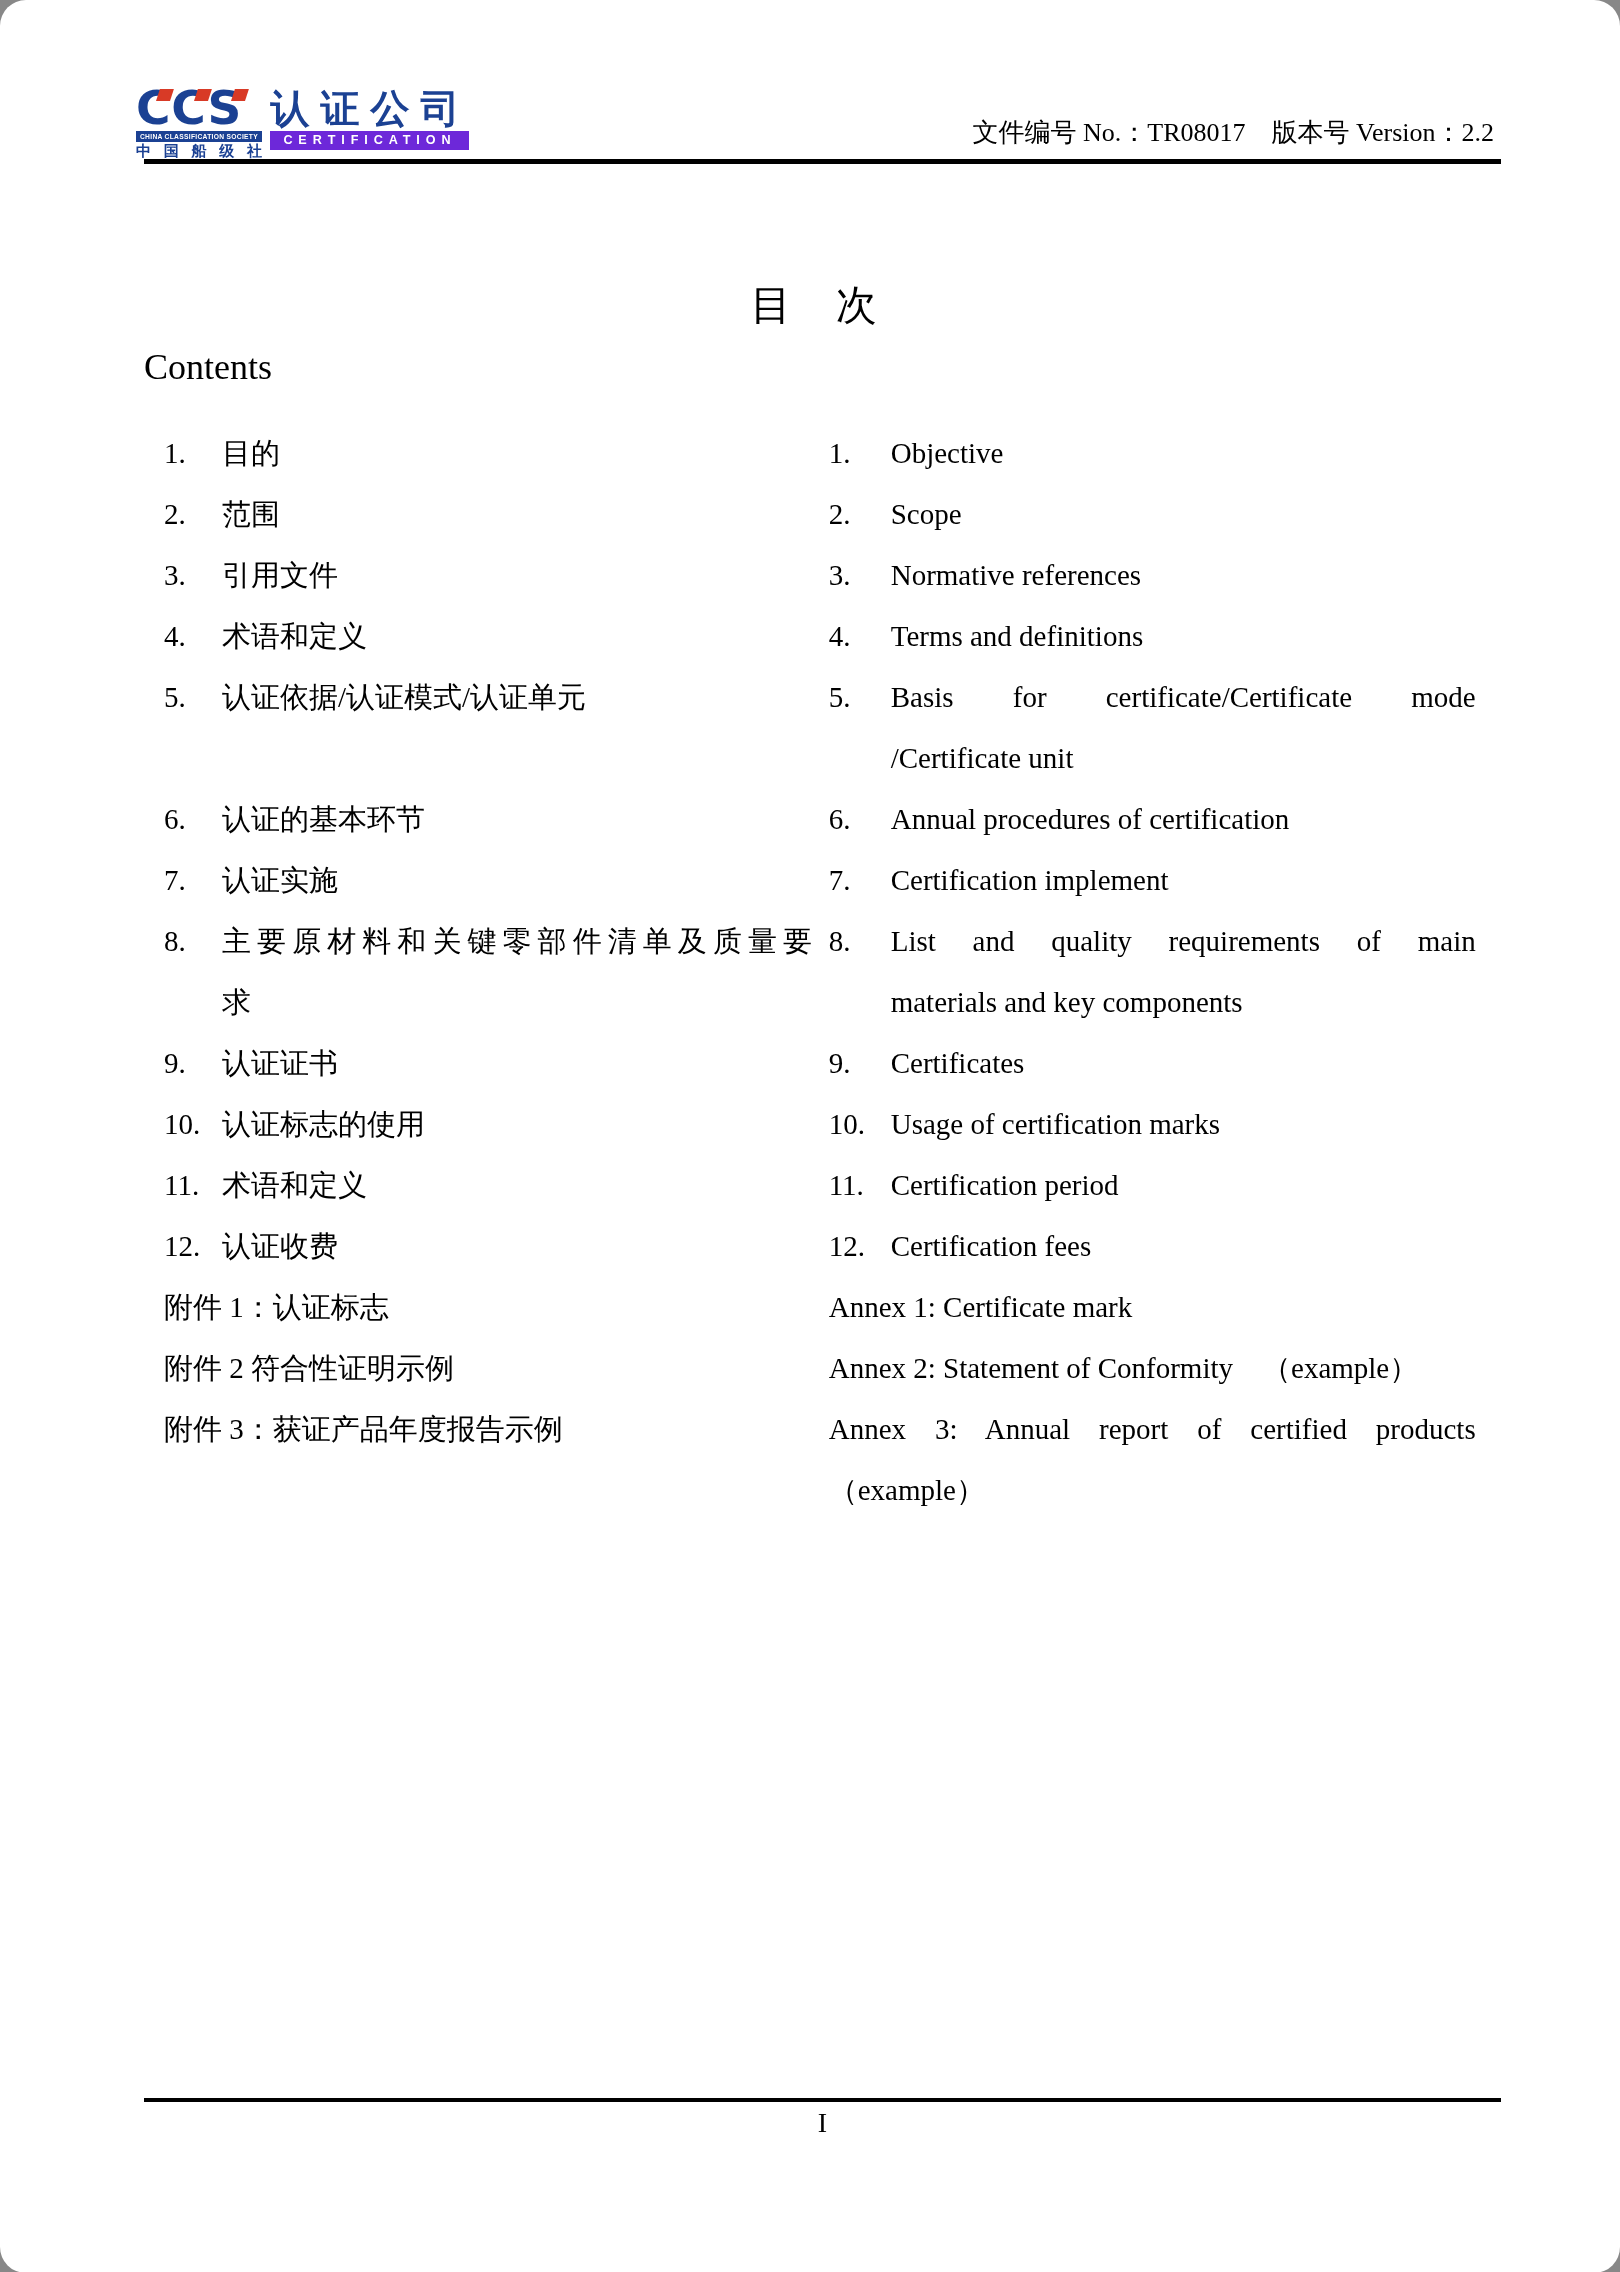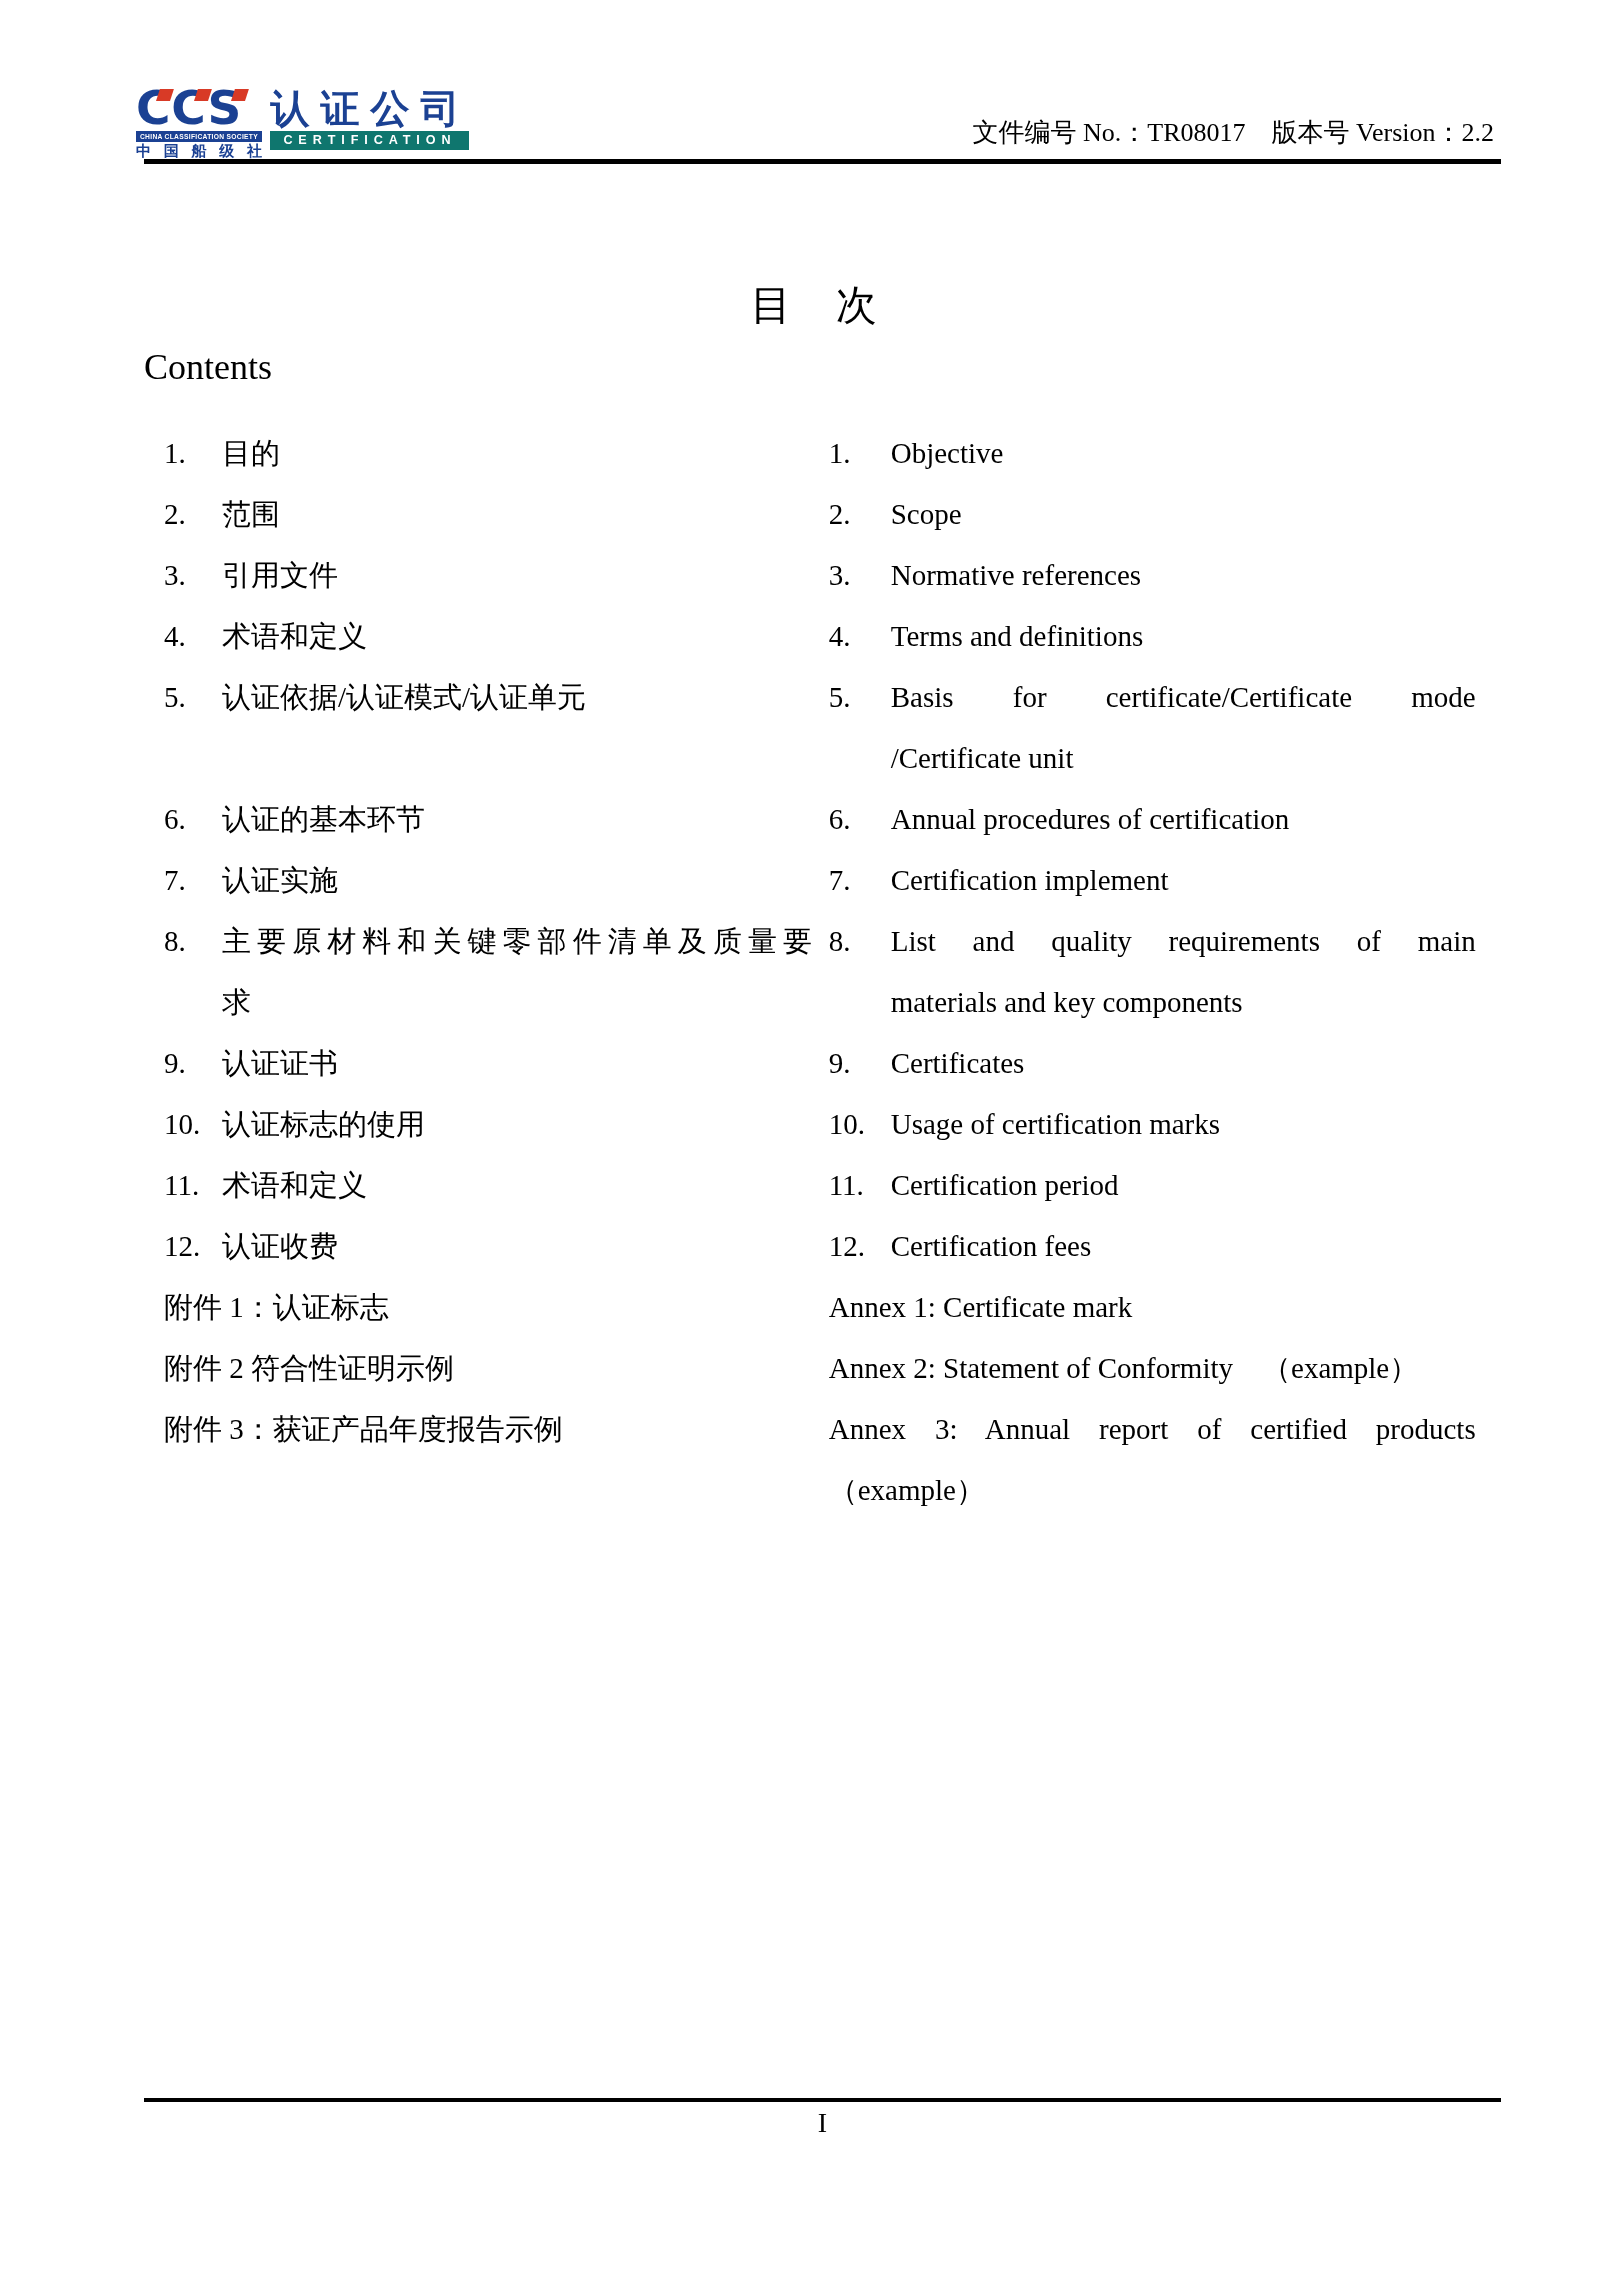--- a/index.html
+++ b/index.html
@@ -5,20 +5,21 @@
   html,body{margin:0;padding:0;background:#888;}
   *{box-sizing:border-box;}
   .page{
     position:relative;
     width:1620px;height:2273px;
     background:#ffffff;
     margin:0 auto;
     font-family:"Liberation Serif","DejaVu Serif",serif;
     color:#000;
     overflow:hidden;
+    border-radius:26px;
   }
   
   .logo{position:absolute;left:136px;top:89px;display:flex;align-items:flex-start;}
   .logo-left{width:126px;}
   .ccs-wrap{position:relative;display:block;height:39px;}
   .ccs-text{
     font-family:"DejaVu Sans","Liberation Sans",sans-serif;
     font-weight:bold;font-size:47px;line-height:37px;
     color:#1b4193;letter-spacing:0.8px;
   }
@@ -38,21 +39,21 @@
     font-weight:bold;font-size:15px;line-height:16.7px;color:#1b4193;
     text-align:justify;text-align-last:justify;
   }
   .logo-right{margin-left:8.4px;}
   .company-zh{
     font-family:"DejaVu Sans","Liberation Sans",sans-serif;
     font-weight:bold;font-size:39px;line-height:39px;color:#1b4193;
     letter-spacing:11px;white-space:nowrap;
   }
   .cert-bar{
-    margin-top:3.3px;width:199px;height:19px;background:#0f766e;
+    margin-top:3.3px;width:199px;height:19px;background:#6d28d9;
     color:#fff;font-family:"Liberation Sans","DejaVu Sans",sans-serif;
     font-weight:bold;font-size:12.6px;line-height:19px;text-align:center;
     letter-spacing:5.9px;white-space:nowrap;overflow:hidden;
   }
   .doc-ref{
     position:absolute;top:116px;right:126px;
     font-size:26px;line-height:33px;white-space:nowrap;
   }
   .rule{position:absolute;left:144px;width:1357px;background:#000;}
   .rule.top{top:159px;height:5px;}

